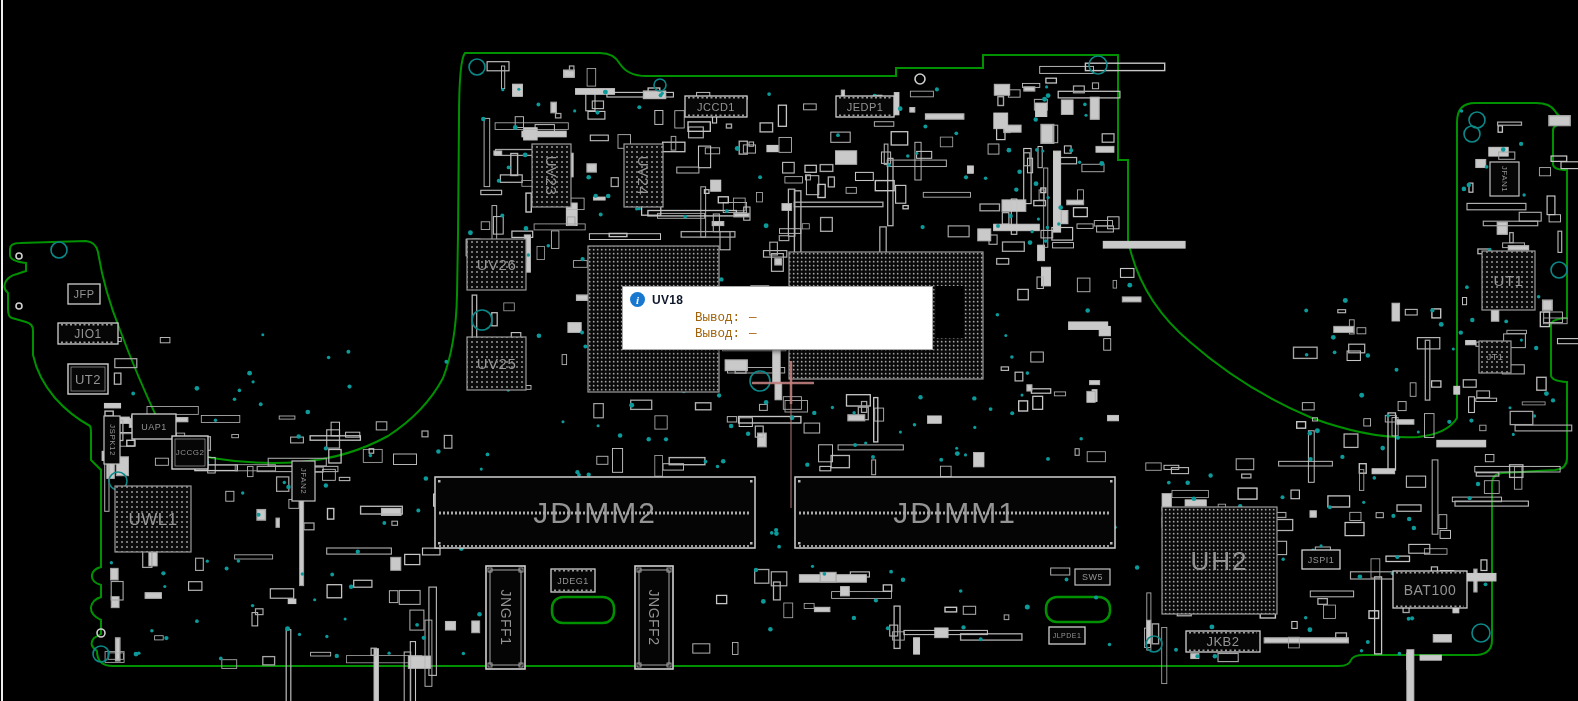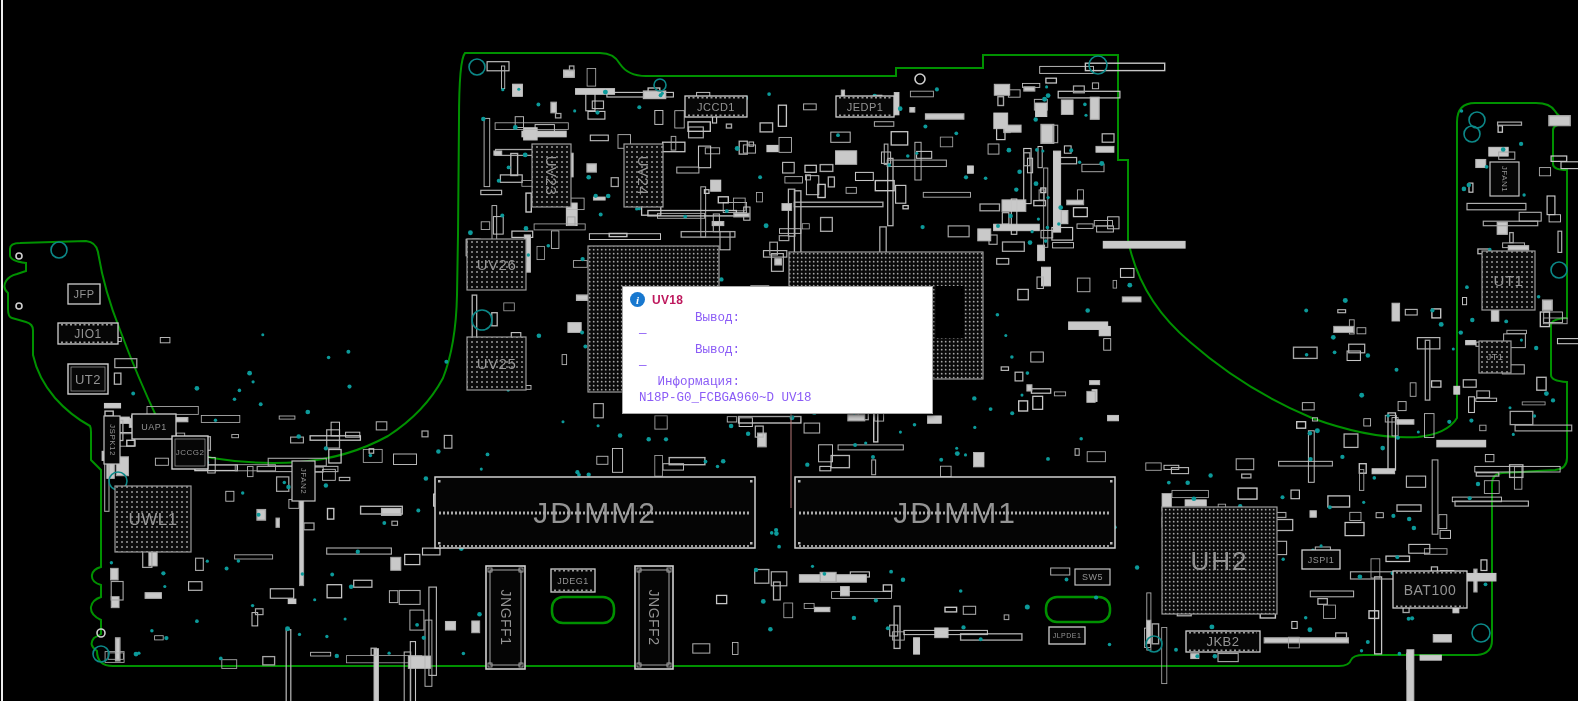--- a/index.html
+++ b/index.html
@@ -7,23 +7,23 @@
          font-family:"Liberation Sans",sans-serif;}
   #board-svg{position:absolute;left:0;top:0;}
   #win-edge{position:absolute;left:1px;top:0;width:2px;height:701px;background:#ededed;}
   .tooltip{position:absolute;left:622px;top:286px;width:311px;box-sizing:border-box;
            background:#ffffff;border:1px solid #a8a8a8;box-shadow:1px 2px 4px rgba(0,0,0,.45);
            padding:4px 8px 7px 7px;z-index:10;}
   .tt-head{display:flex;align-items:center;gap:7px;height:17px;}
   .tt-icon{width:15px;height:15px;border-radius:50%;flex:0 0 15px;
            color:#fff;font:italic bold 11px "Liberation Serif",serif;
            display:flex;align-items:center;justify-content:center;}
-  .tt-title{font:bold 12px "Liberation Sans",sans-serif;color:#be185d;letter-spacing:.3px;}
+  .tt-title{font:bold 12px "Liberation Sans",sans-serif;color:#0f172a;letter-spacing:.3px;}
   .tt-rows{margin-top:2px;}
-  .tt-row{display:flex;font:12.5px "Liberation Mono",monospace;color:#8b5cf6;line-height:16px;flex-direction:column;}
+  .tt-row{display:flex;font:12.5px "Liberation Mono",monospace;color:#a16207;line-height:16px;}
   .tt-lbl{width:110px;text-align:right;white-space:pre;}
   .tt-val{margin-left:9px;white-space:pre;}
 </style>
 </head>
 <body>
 
 <div id="stage">
   <svg id="board-svg" width="1578" height="701" viewBox="0 0 1578 701">
     <defs>
       <pattern id="pdots" width="5" height="5" patternUnits="userSpaceOnUse">
@@ -1122,19 +1122,15 @@
     </div>
     <div class="tt-rows" id="tt-rows">
         <div class="tt-row">
           <span class="tt-lbl">Вывод:</span>
           <span class="tt-val">—</span>
         </div>
         <div class="tt-row">
           <span class="tt-lbl">Вывод:</span>
           <span class="tt-val">—</span>
         </div>
-        <div class="tt-row">
-          <span class="tt-lbl">Информация:</span>
-          <span class="tt-val">N18P-G0_FCBGA960~D UV18</span>
-        </div>
       </div>
   </div>
 </div>
 
 </body></html>

